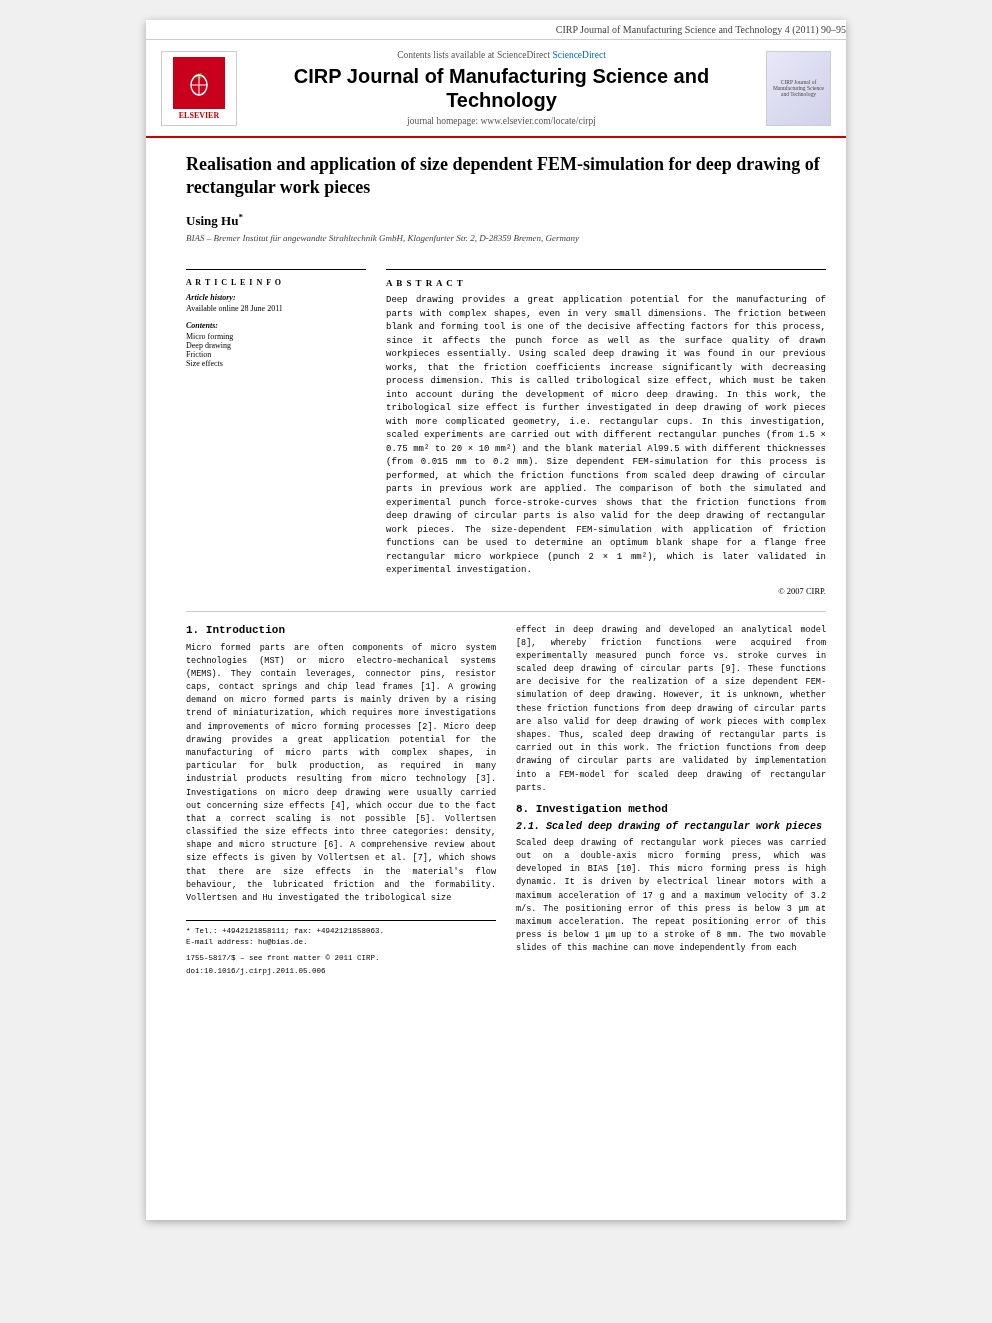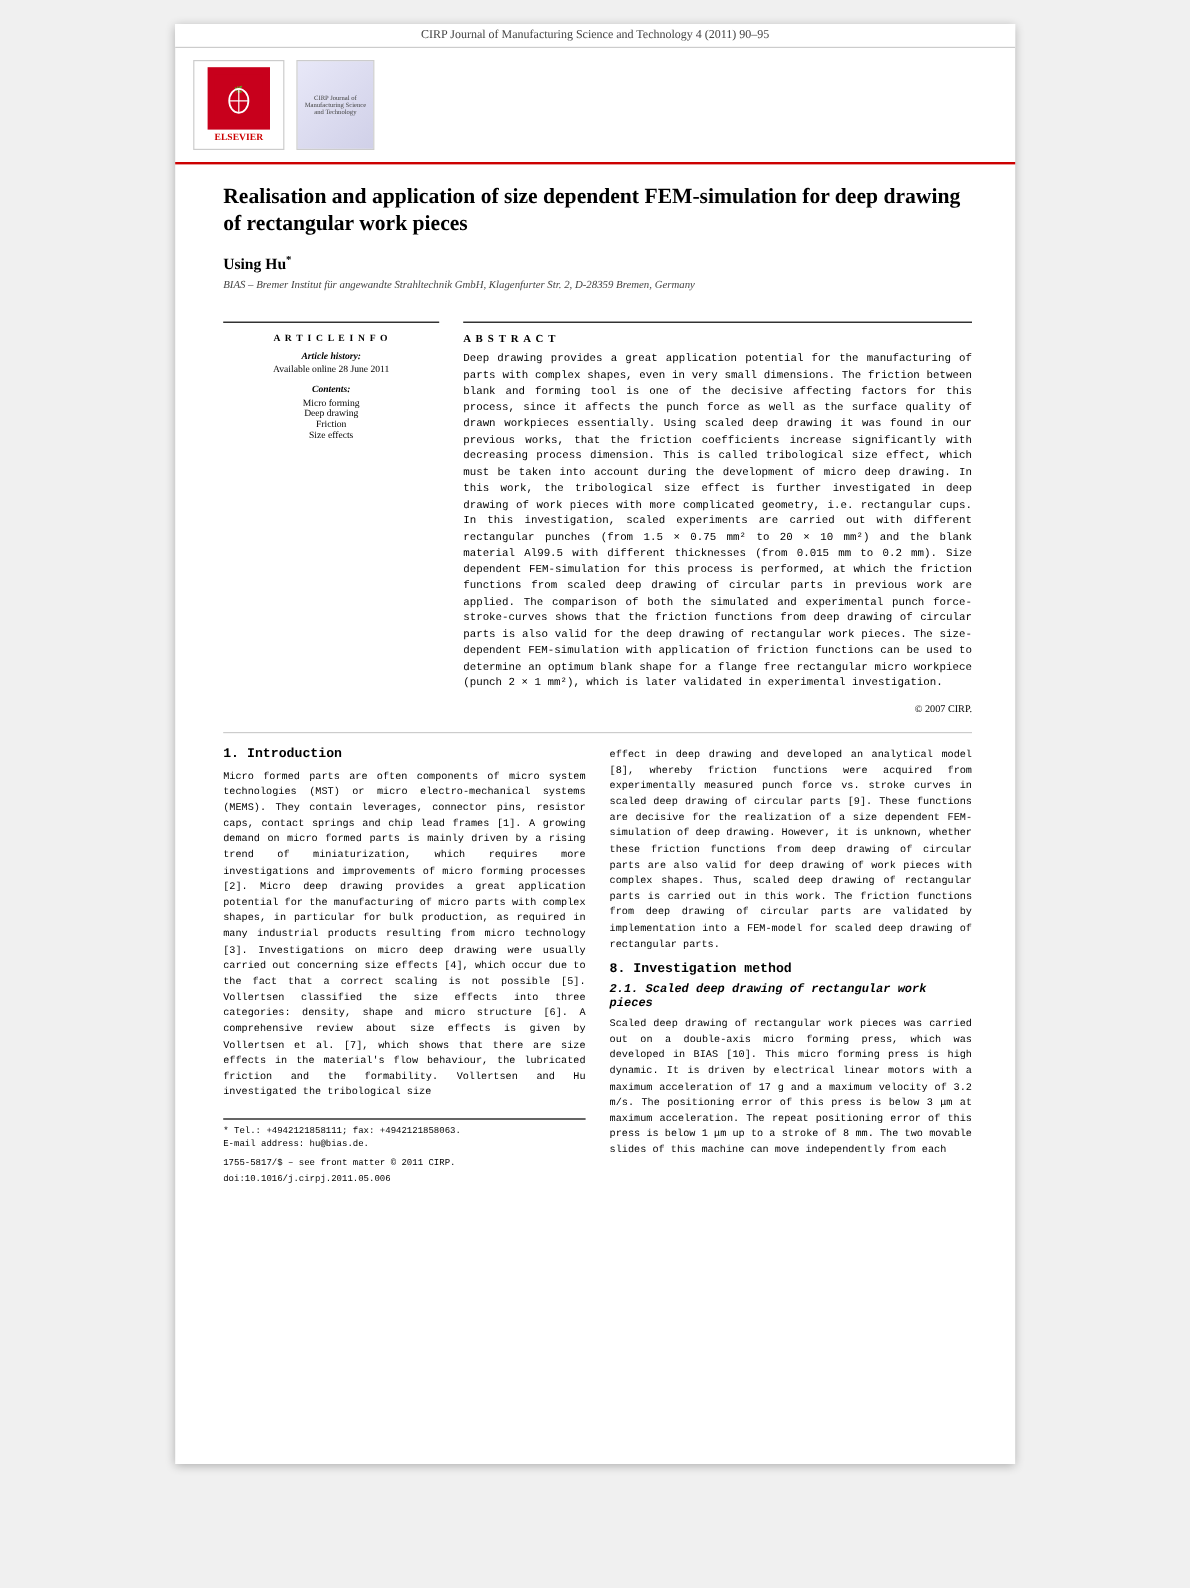--- a/index.html
+++ b/index.html
@@ -14,21 +14,21 @@
     }
     .page {
       background: #fff;
       width: 700px;
       min-height: 1200px;
       padding: 0;
       box-shadow: 0 2px 8px rgba(0,0,0,0.3);
     }
     .top-bar {
       background: #fff;
-      text-align: center;
+      text-align: right;
       font-size: 10px;
       color: #444;
       padding: 4px 0;
       border-bottom: 1px solid #ccc;
     }
     .journal-header {
       display: flex;
       align-items: center;
       padding: 10px 15px;
       border-bottom: 2px solid #c00;
@@ -86,21 +86,21 @@
       background: linear-gradient(135deg, #e8e8f8 0%, #d0d0e8 100%);
       display: flex;
       align-items: center;
       justify-content: center;
       font-size: 6px;
       color: #555;
       text-align: center;
       padding: 3px;
     }
     .content-area {
-      padding: 15px 36px 15px 40px;
+      padding: 15px 20px 15px 40px;
     }
     .article-title {
       font-size: 18px;
       font-weight: bold;
       color: #000;
       margin-bottom: 12px;
       line-height: 1.3;
     }
     .author-name {
       font-size: 13px;
@@ -120,21 +120,20 @@
     .two-col {
       display: flex;
       gap: 20px;
       margin-bottom: 15px;
     }
     .article-info {
       width: 180px;
       flex-shrink: 0;
       border-top: 1px solid #000;
       padding-top: 8px;
-      text-align: center;
     }
     .abstract-col {
       flex: 1;
       border-top: 1px solid #000;
       padding-top: 8px;
     }
     .info-heading {
       font-size: 8px;
       font-variant: small-caps;
       letter-spacing: 1px;
@@ -254,20 +253,29 @@
           <rect width="40" height="40" fill="#c8001c"></rect>
           <text x="20" y="15" text-anchor="middle" fill="white" font-size="6" font-family="serif">🌿</text>
           <ellipse cx="20" cy="22" rx="8" ry="10" fill="none" stroke="white" stroke-width="1.5"></ellipse>
           <line x1="20" y1="12" x2="20" y2="32" stroke="white" stroke-width="1"></line>
           <line x1="12" y1="22" x2="28" y2="22" stroke="white" stroke-width="1"></line>
         </svg>
       </div>
       <div class="elsevier-logo-text">ELSEVIER</div>
     </div>
 
+    <div class="journal-title-block">
+      <div class="sciencedirect-link">
+        <span>Contents lists available at ScienceDirect</span> <a href="#">ScienceDirect</a>
+      </div>
+      <div class="journal-main-title">CIRP Journal of Manufacturing Science and Technology</div>
+      <div class="journal-homepage">
+        <span>journal homepage: www.elsevier.com/locate/cirpj</span>
+      </div>
+    </div>
 
     <div class="journal-thumb">
       <div style="font-size:5.5px;text-align:center;color:#444;">CIRP Journal of Manufacturing Science and Technology</div>
     </div>
   </div>
 
   <div class="content-area">
 
     <div class="article-title">Realisation and application of size dependent FEM-simulation for deep drawing of rectangular work pieces</div>
 

